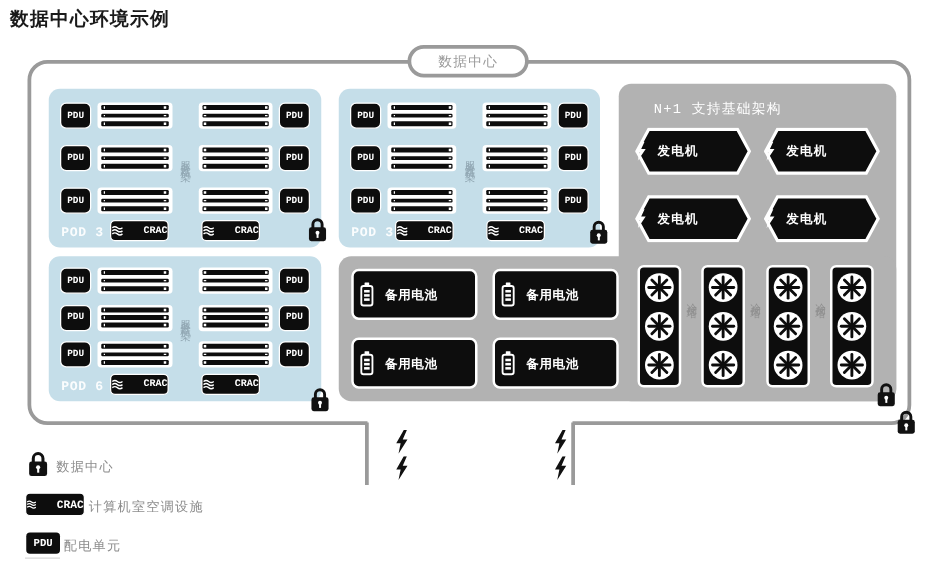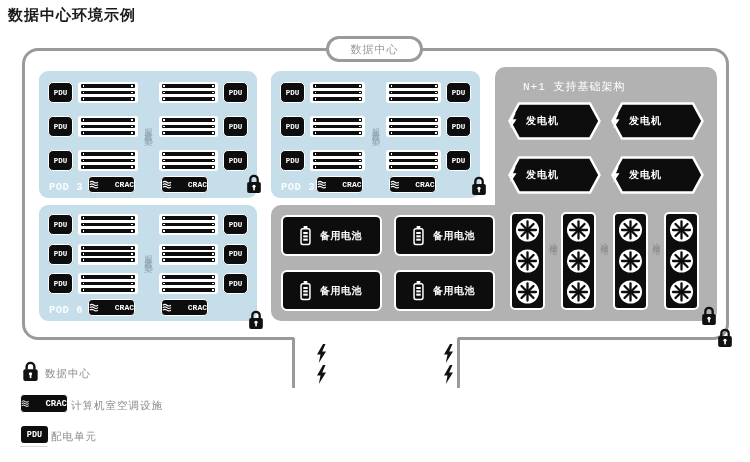--- a/index.html
+++ b/index.html
@@ -37,21 +37,21 @@
   
   .panel{background:#b2b2b2;border-radius:10px;z-index:1;}
   .n1-title{left:507px;top:79px;color:#fff;font-size:11px;letter-spacing:1px;z-index:3;margin-left:16px;}
 
   .generator{width:93px;height:38px;z-index:3;}
   .generator svg.hex{position:absolute;left:0;top:0;width:100%;height:100%;}
   .gen-content{position:absolute;left:0;top:0;width:100%;height:100%;display:flex;align-items:center;
                justify-content:flex-start;gap:9px;color:#fff;font-size:10px;font-weight:bold;letter-spacing:1px;}
 
   .battery{width:101px;height:41px;background:#0d0d0d;border:2px solid #fff;border-radius:6px;display:flex;
-           align-items:center;gap:8px;padding-left:16px;color:#fff;font-size:10px;font-weight:bold;z-index:3;letter-spacing:.5px;}
+           align-items:center;gap:8px;padding-left:4px;color:#fff;font-size:10px;font-weight:bold;z-index:3;letter-spacing:.5px;}
 
   .tower{width:35px;height:98px;background:#0d0d0d;border:2px solid #fff;border-radius:5px;display:flex;
          align-items:center;justify-content:center;z-index:3;}
   .tower-label{writing-mode:vertical-rl;color:#8f8f8f;font-size:8.5px;letter-spacing:2px;z-index:3;}
 
   
   .border-cover{left:294px;top:335px;width:164px;height:10px;background:#fff;z-index:3;}
   .chan-wall{width:3px;height:50px;background:#9a9a9a;z-index:4;}
   .rp-box{left:331px;top:339px;width:110px;height:49px;border:3px solid #9a9a9a;border-bottom:none;background:#fff;
           z-index:4;display:flex;justify-content:center;padding-top:9px;font-size:12px;color:#808080;letter-spacing:2px;}

